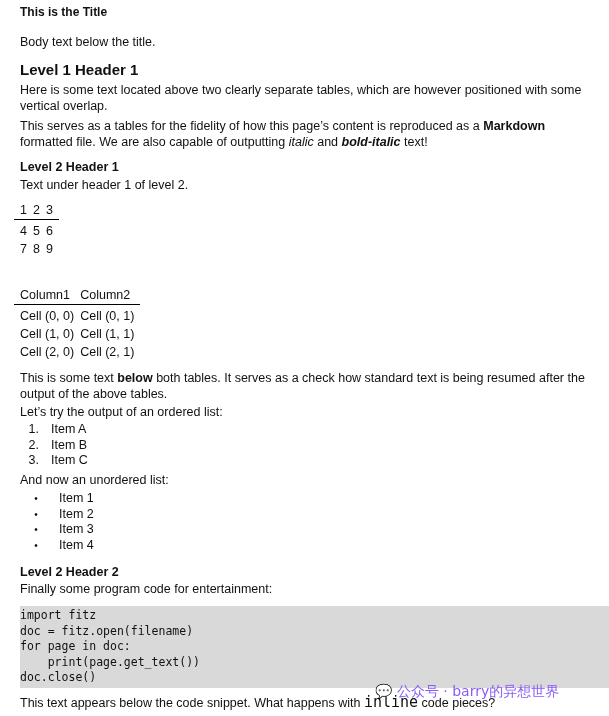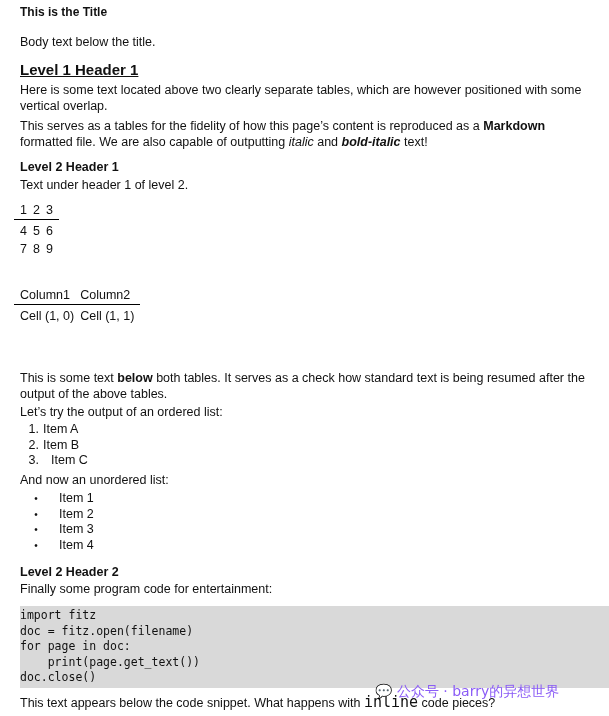--- a/index.html
+++ b/index.html
@@ -32,21 +32,21 @@
   }
 </style>
 </head>
 <body>
 
 <div class="page">
 
   <h1 class="title abs" style="top:5px;">This is the Title</h1>
   <div class="abs p" style="top:34px;">Body text below the title.</div>
 
-  <div class="abs h1" style="top:61px;text-decoration:underline;">Level 1 Header 1</div>
+  <div class="abs h1" style="top:61px;">Level 1 Header 1</div>
   <div class="abs p" style="top:82px; width:589px; white-space:normal;">Here is some text located above two clearly separate tables, which are however positioned with some vertical overlap.</div>
 
   <div class="abs p" style="top:118px; width:560px; white-space:normal;">
     <span>This serves as a tables for the fidelity of how this page’s content is reproduced as a </span><b>Markdown</b><span> formatted file. We are also capable of outputting </span><i>italic</i><span> and </span><b><i>bold-italic</i></b><span> text!</span>
   </div>
 
   <div class="abs h2" style="top:160px;">Level 2 Header 1</div>
   <div class="abs p" style="top:177px;">Text under header 1 of level 2.</div>
 
   <table class="t abs" style="top:203px; left:-6px;">
@@ -73,34 +73,42 @@
 
   <table class="t abs" style="top:288px; left:-6px;">
     <thead>
       <tr>
         <th style="padding-left:6px;">Column1</th>
         <th>Column2</th>
       </tr>
     </thead>
     <tbody>
       <tr>
+        <td style="padding-left:6px;">Cell (0, 0)</td>
+        <td>Cell (0, 1)</td>
+      </tr>
+      <tr>
         <td style="padding-left:6px;">Cell (1, 0)</td>
         <td>Cell (1, 1)</td>
+      </tr>
+      <tr>
+        <td style="padding-left:6px;">Cell (2, 0)</td>
+        <td>Cell (2, 1)</td>
       </tr>
     </tbody>
   </table>
 
   <div class="abs p" style="top:370px; width:580px; white-space:normal;">
     <span>This is some text </span><b>below</b><span> both tables. It serves as a check how standard text is being resumed after the output of the above tables.</span>
   </div>
 
   <div class="abs p" style="top:404px;">Let’s try the output of an ordered list:</div>
   <ol class="ol abs" style="top:422px; left:-20px;">
-    <li><span class="marker">1.</span><span style="margin-left:4px;">Item A</span></li>
-    <li><span class="marker">2.</span><span style="margin-left:4px;">Item B</span></li>
+    <li><span class="marker">1.</span><span style="margin-left:12px;">Item A</span></li>
+    <li><span class="marker">2.</span><span style="margin-left:12px;">Item B</span></li>
     <li><span class="marker">3.</span><span style="margin-left:12px;">Item C</span></li>
   </ol>
 
   <div class="abs p" style="top:472px;">And now an unordered list:</div>
   <ul class="ul abs" style="top:491px; left:0px;">
     <li><span class="marker-b">•</span><span>Item 1</span></li>
     <li><span class="marker-b">•</span><span>Item 2</span></li>
     <li><span class="marker-b">•</span><span>Item 3</span></li>
     <li><span class="marker-b">•</span><span>Item 4</span></li>
   </ul>

